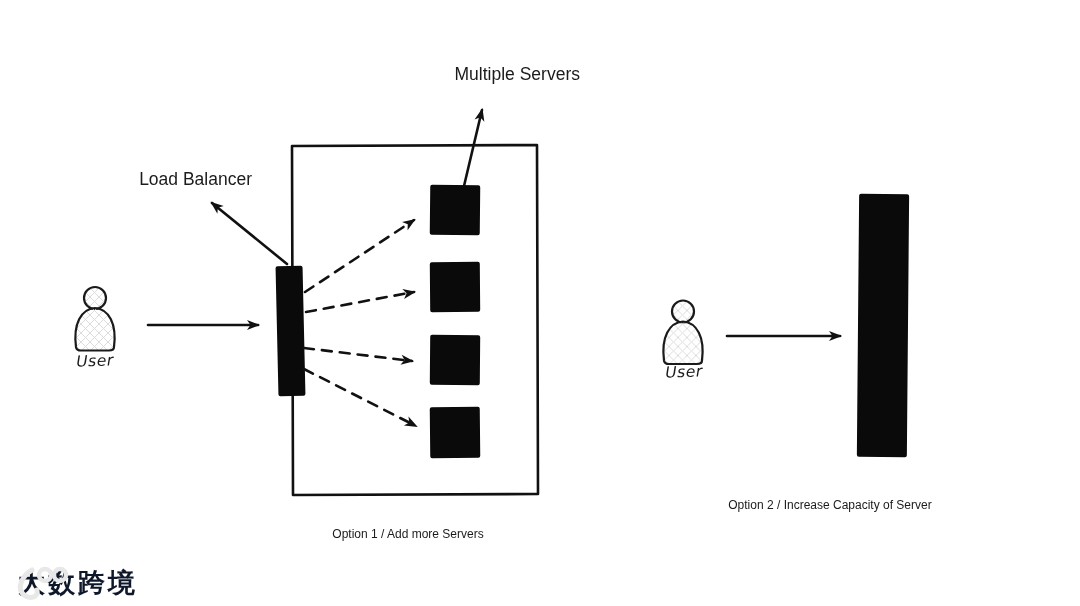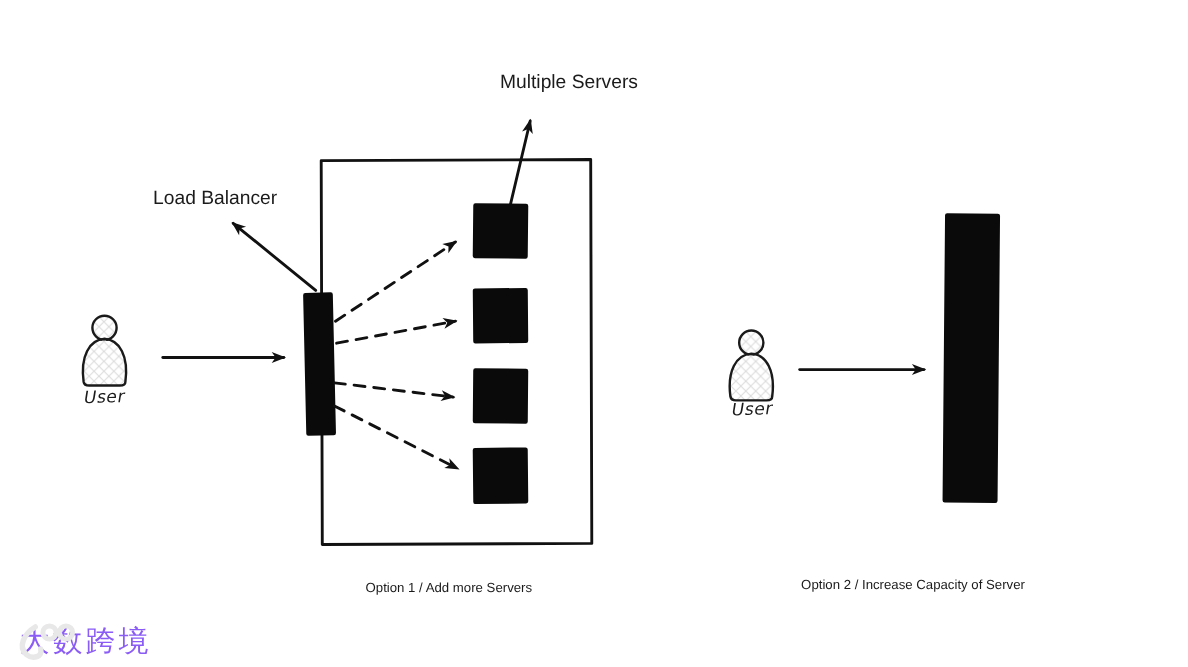--- a/index.html
+++ b/index.html
@@ -29,25 +29,25 @@
   }
   .watermark{
     position:absolute;
     left:12px;top:566px;
     display:flex;align-items:center;
     color:#e8e8e8;
     user-select:none;
   }
   .wm-brand{
     font-size:27px;
-    font-weight:normal;
+    font-weight:bold;
     letter-spacing:3px;
     line-height:34px;
     margin-left:6px;
-    color:#8b5cf6;
+    color:#0f172a;
   }
 </style>
 </head>
 <body>
 
 <div class="canvas">
 
   <svg width="1080" height="606" viewBox="0 0 1080 606">
     <defs>
       <pattern id="xhatch" width="9" height="9" patternUnits="userSpaceOnUse">
@@ -99,21 +99,21 @@
   <div class="lbl lbl-sans" style="left:430px;top:64px;width:150px;">Multiple Servers</div>
 
   <div class="lbl lbl-sans" style="left:100px;top:169px;width:152px;">Load Balancer</div>
 
   <div class="lbl hand" style="left:65px;top:352px;width:60px;">User</div>
 
   <div class="lbl hand" style="left:654px;top:363px;width:60px;">User</div>
 
   <div class="lbl caption" style="left:268px;top:527px;width:280px;">Option 1 / Add more Servers</div>
 
-  <div class="lbl caption" style="left:640px;top:524px;width:380px;">Option 2 / Increase Capacity of Server</div>
+  <div class="lbl caption" style="left:640px;top:498px;width:380px;">Option 2 / Increase Capacity of Server</div>
 
   <div class="watermark">
     <svg width="58" height="36" viewBox="0 0 58 36">
       <path d="M20,4 C10,10 4,22 12,29 C18,34 27,31 25,24" stroke="#e8e8e8" stroke-width="5" fill="none" stroke-linecap="round"></path>
       <circle cx="33" cy="9" r="6" stroke="#e8e8e8" stroke-width="4.5" fill="none"></circle>
       <circle cx="48" cy="9" r="6" stroke="#e8e8e8" stroke-width="4.5" fill="none"></circle>
     </svg>
     <span class="wm-brand">大数跨境</span>
   </div>
 

